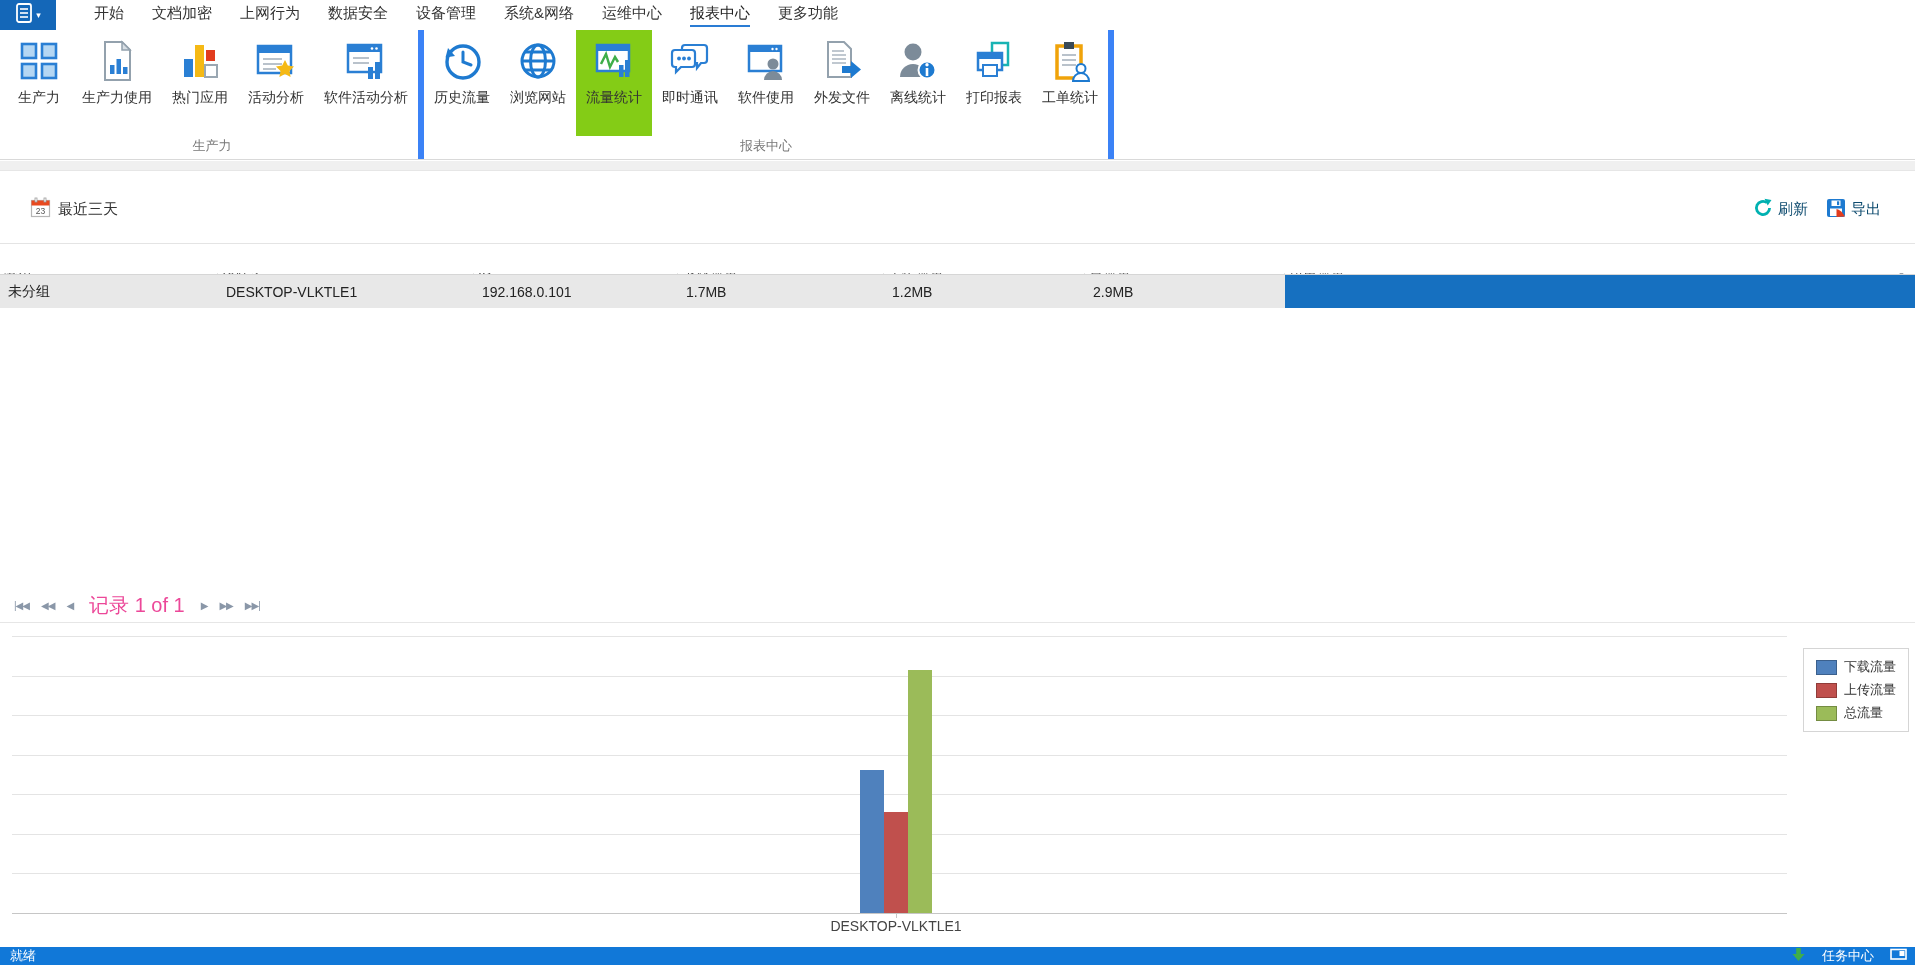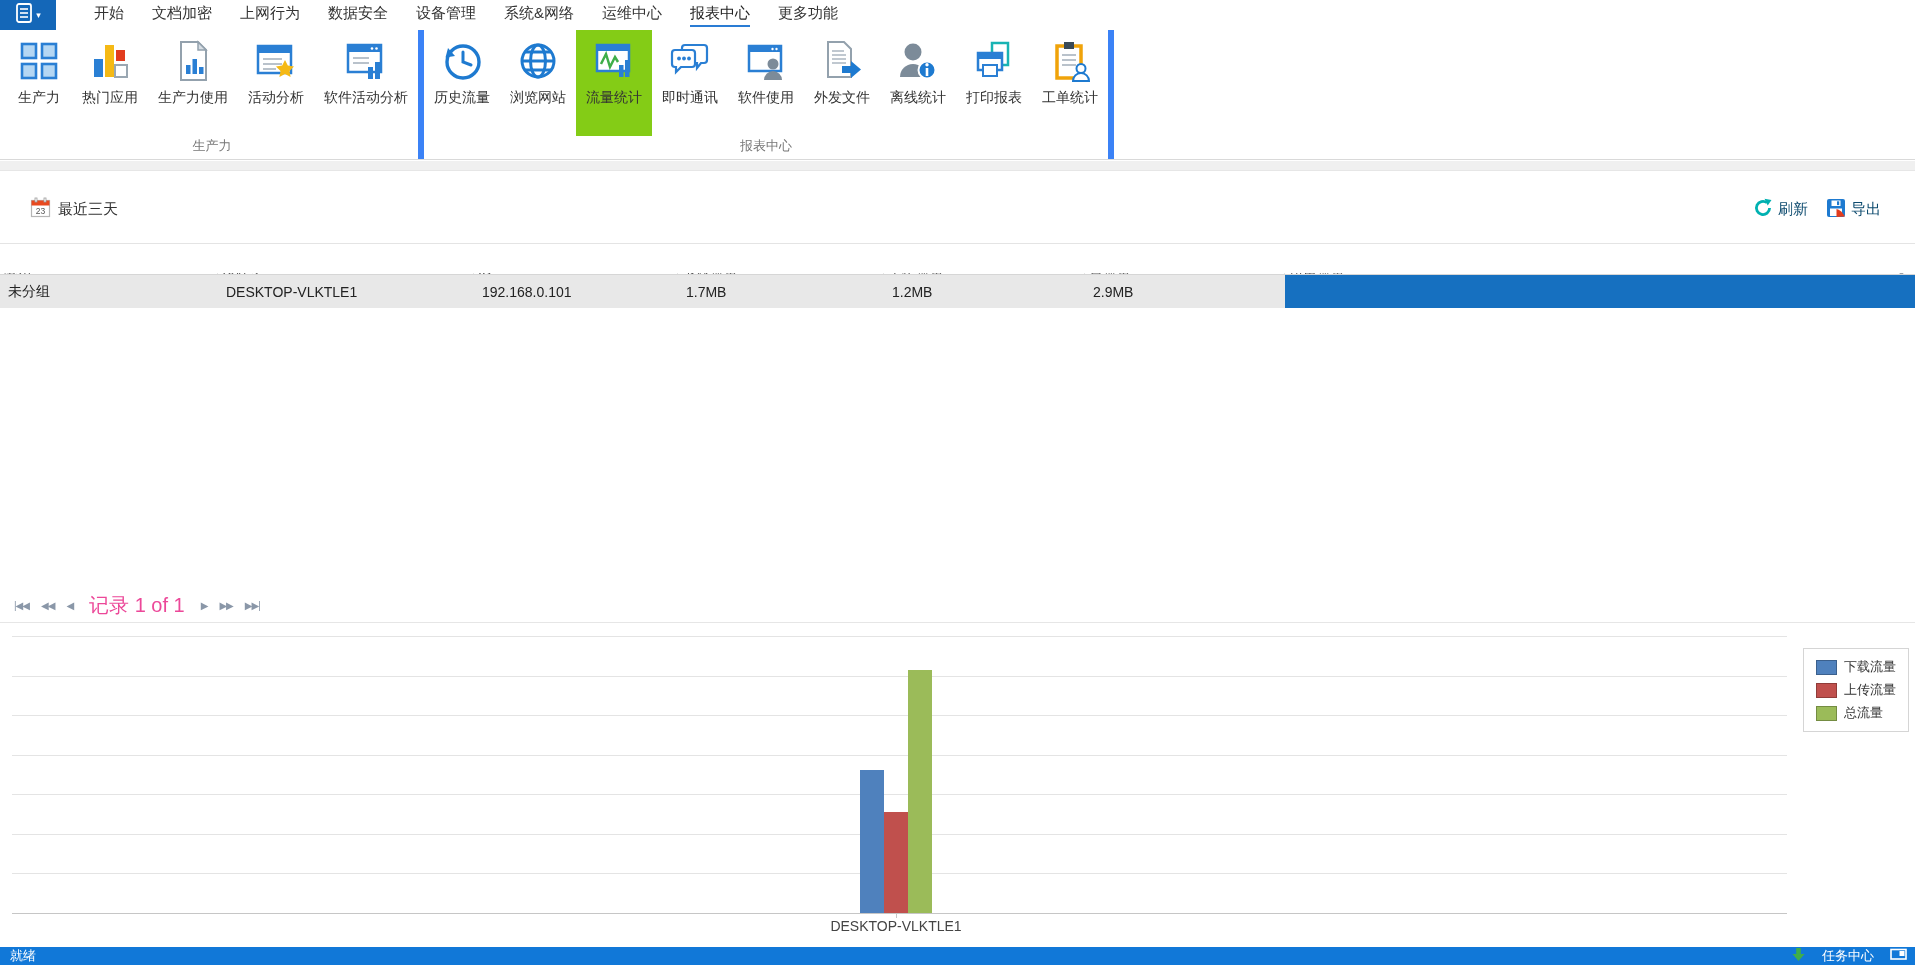--- a/index.html
+++ b/index.html
@@ -120,39 +120,39 @@
                 <rect x="5" y="25" width="14" height="14"></rect>
                 <rect x="25" y="25" width="14" height="14"></rect>
               </g>
             </svg>
           </span>
           <span class="ri-label">生产力</span>
         </div>
         <div class="ribbon-item">
           <span class="ri-icon">
             <svg width="44" height="44" viewBox="0 0 44 44">
-              <rect x="6" y="20" width="9" height="18" fill="#2a7fd4"></rect>
-              <rect x="17" y="6" width="9" height="32" fill="#f5b915"></rect>
-              <rect x="28" y="11" width="9" height="11" fill="#e23c1e"></rect>
-              <rect x="27" y="26" width="12" height="12" fill="#fff" stroke="#9aa7b2" stroke-width="2"></rect>
-            </svg>
-          </span>
-          <span class="ri-label">热门应用</span>
-        </div>
-        <div class="ribbon-item">
-          <span class="ri-icon">
-            <svg width="44" height="44" viewBox="0 0 44 44">
               <path d="M10 3 h17 l8 8 v30 H10 z" fill="#fff" stroke="#93a1ad" stroke-width="2"></path>
               <path d="M27 3 l8 8 h-8 z" fill="#d7dee4" stroke="#93a1ad" stroke-width="1.5"></path>
               <rect x="15" y="26" width="4.5" height="9" fill="#2a7fd4"></rect>
               <rect x="21.5" y="20" width="4.5" height="15" fill="#2a7fd4"></rect>
               <rect x="28" y="28" width="4.5" height="7" fill="#2a7fd4"></rect>
             </svg>
           </span>
           <span class="ri-label">生产力使用</span>
+        </div>
+        <div class="ribbon-item">
+          <span class="ri-icon">
+            <svg width="44" height="44" viewBox="0 0 44 44">
+              <rect x="6" y="20" width="9" height="18" fill="#2a7fd4"></rect>
+              <rect x="17" y="6" width="9" height="32" fill="#f5b915"></rect>
+              <rect x="28" y="11" width="9" height="11" fill="#e23c1e"></rect>
+              <rect x="27" y="26" width="12" height="12" fill="#fff" stroke="#9aa7b2" stroke-width="2"></rect>
+            </svg>
+          </span>
+          <span class="ri-label">热门应用</span>
         </div>
         <div class="ribbon-item">
           <span class="ri-icon">
             <svg width="44" height="44" viewBox="0 0 44 44">
               <rect x="4" y="7" width="33" height="27" fill="#fff" stroke="#2a7fd4" stroke-width="2.5"></rect>
               <rect x="4" y="7" width="33" height="7" fill="#2a7fd4"></rect>
               <line x1="9" y1="20" x2="28" y2="20" stroke="#b9c2cb" stroke-width="2"></line>
               <line x1="9" y1="25" x2="28" y2="25" stroke="#b9c2cb" stroke-width="2"></line>
               <line x1="9" y1="30" x2="22" y2="30" stroke="#b9c2cb" stroke-width="2"></line>
               <path d="M31 21 l2.8 5.6 6.2 0.9 -4.5 4.4 1.1 6.1 -5.6 -2.9 -5.6 2.9 1.1 -6.1 -4.5 -4.4 6.2 -0.9 z" fill="#f5b915"></path>

